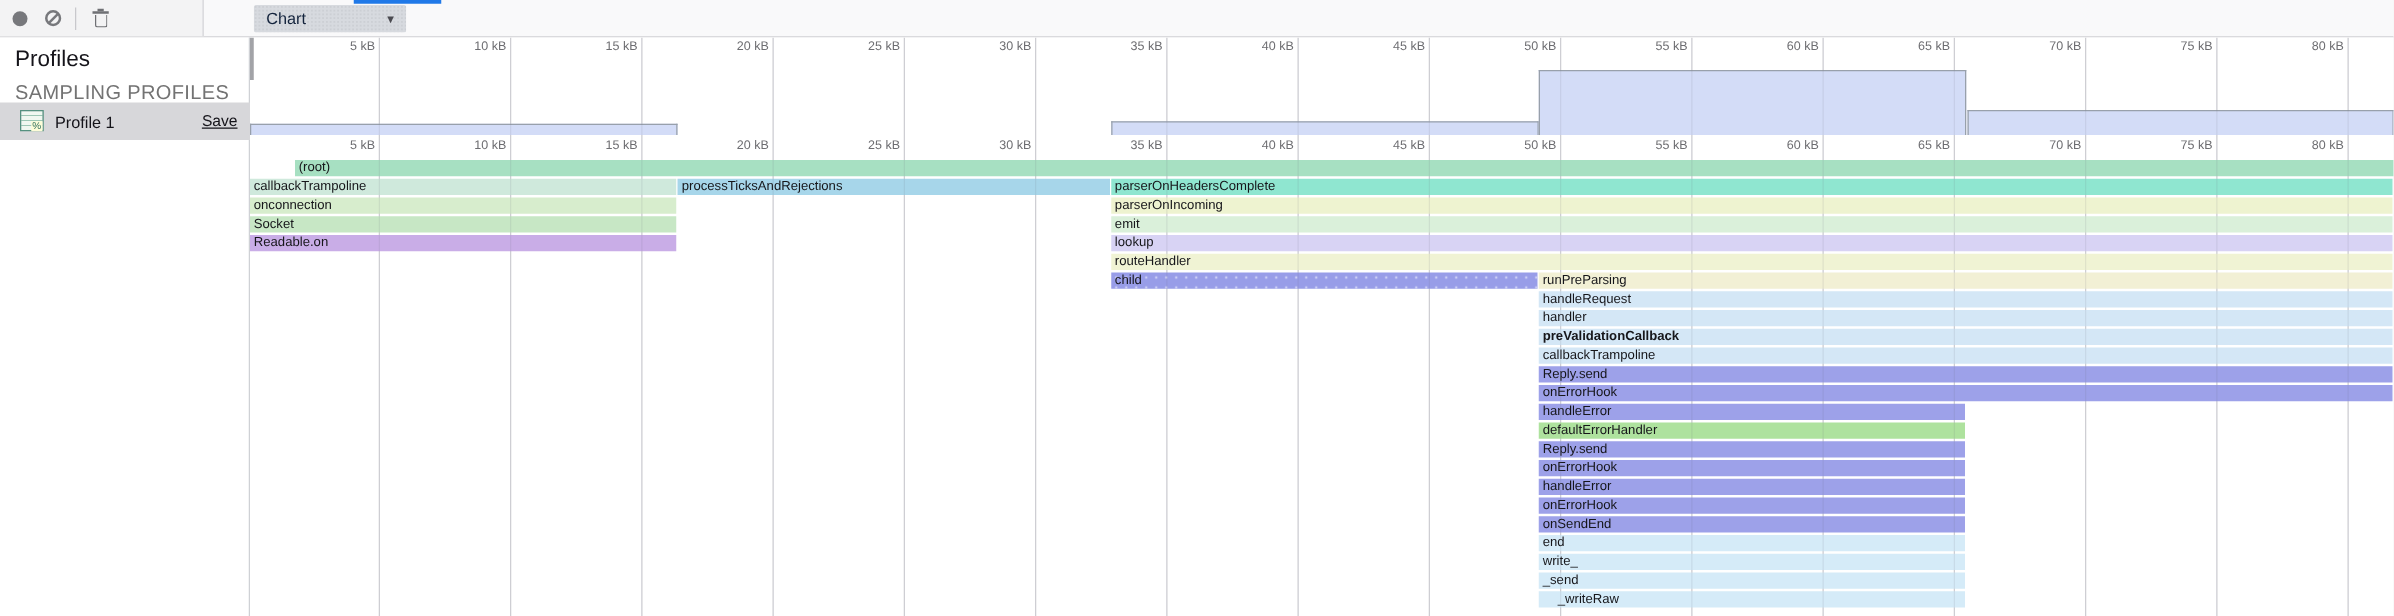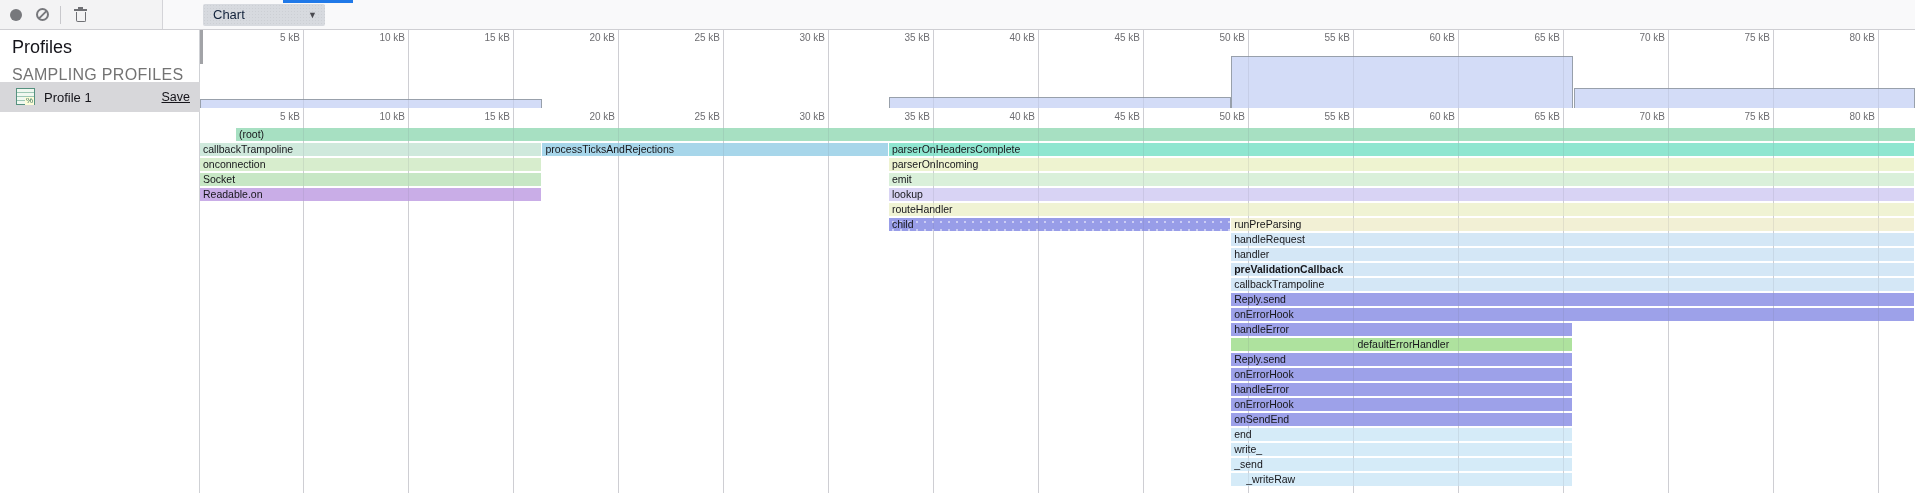--- a/index.html
+++ b/index.html
@@ -152,21 +152,21 @@
       <div class="flame-bar textured" style="left: 688.9px; width: 341.3px; top: 188px; background-color: rgb(152, 157, 232);">child</div>
       <div class="flame-bar" style="left: 688.9px; width: 1025.1px; top: 173px; background-color: rgb(240, 243, 212);">routeHandler</div>
       <div class="flame-bar" style="left: 1031.2px; width: 682.8px; top: 188px; background-color: rgb(242, 240, 213);">runPreParsing</div>
       <div class="flame-bar" style="left: 1031.2px; width: 682.8px; top: 203px; background-color: rgb(212, 231, 246);">handleRequest</div>
       <div class="flame-bar" style="left: 1031.2px; width: 682.8px; top: 218px; background-color: rgb(212, 231, 246);">handler</div>
       <div class="flame-bar" style="left: 1031.2px; width: 682.8px; top: 233px; background-color: rgb(212, 231, 246); font-weight: bold;">preValidationCallback</div>
       <div class="flame-bar" style="left: 1031.2px; width: 682.8px; top: 248px; background-color: rgb(212, 231, 246);">callbackTrampoline</div>
       <div class="flame-bar" style="left: 1031.2px; width: 682.8px; top: 263px; background-color: rgb(157, 161, 233);">Reply.send</div>
       <div class="flame-bar" style="left: 1031.2px; width: 682.8px; top: 278px; background-color: rgb(157, 161, 233);">onErrorHook</div>
       <div class="flame-bar" style="left: 1031.2px; width: 341.3px; top: 293px; background-color: rgb(157, 161, 233);">handleError</div>
-      <div class="flame-bar" style="left: 1031.2px; width: 341.3px; top: 308px; background-color: rgb(174, 226, 158); text-align: center;">defaultErrorHandler</div>
+      <div class="flame-bar" style="left: 1031.2px; width: 341.3px; top: 308px; background-color: rgb(174, 226, 158);">defaultErrorHandler</div>
       <div class="flame-bar" style="left: 1031.2px; width: 341.3px; top: 323px; background-color: rgb(157, 161, 233);">Reply.send</div>
       <div class="flame-bar" style="left: 1031.2px; width: 341.3px; top: 338px; background-color: rgb(157, 161, 233);">onErrorHook</div>
       <div class="flame-bar" style="left: 1031.2px; width: 341.3px; top: 353px; background-color: rgb(157, 161, 233);">handleError</div>
       <div class="flame-bar" style="left: 1031.2px; width: 341.3px; top: 368px; background-color: rgb(157, 161, 233);">onErrorHook</div>
       <div class="flame-bar" style="left: 1031.2px; width: 341.3px; top: 383px; background-color: rgb(157, 161, 233);">onSendEnd</div>
       <div class="flame-bar" style="left: 1031.2px; width: 341.3px; top: 398px; background-color: rgb(213, 235, 248);">end</div>
       <div class="flame-bar" style="left: 1031.2px; width: 341.3px; top: 413px; background-color: rgb(213, 235, 248);">write_</div>
       <div class="flame-bar" style="left: 1031.2px; width: 341.3px; top: 428px; background-color: rgb(213, 235, 248);">_send</div>
       <div class="flame-bar" style="left: 1031.2px; width: 341.3px; top: 443px; background-color: rgb(213, 235, 248); padding-left: 15px;">_writeRaw</div>
       <div class="gridline-ov" style="left: 103px;"></div>

